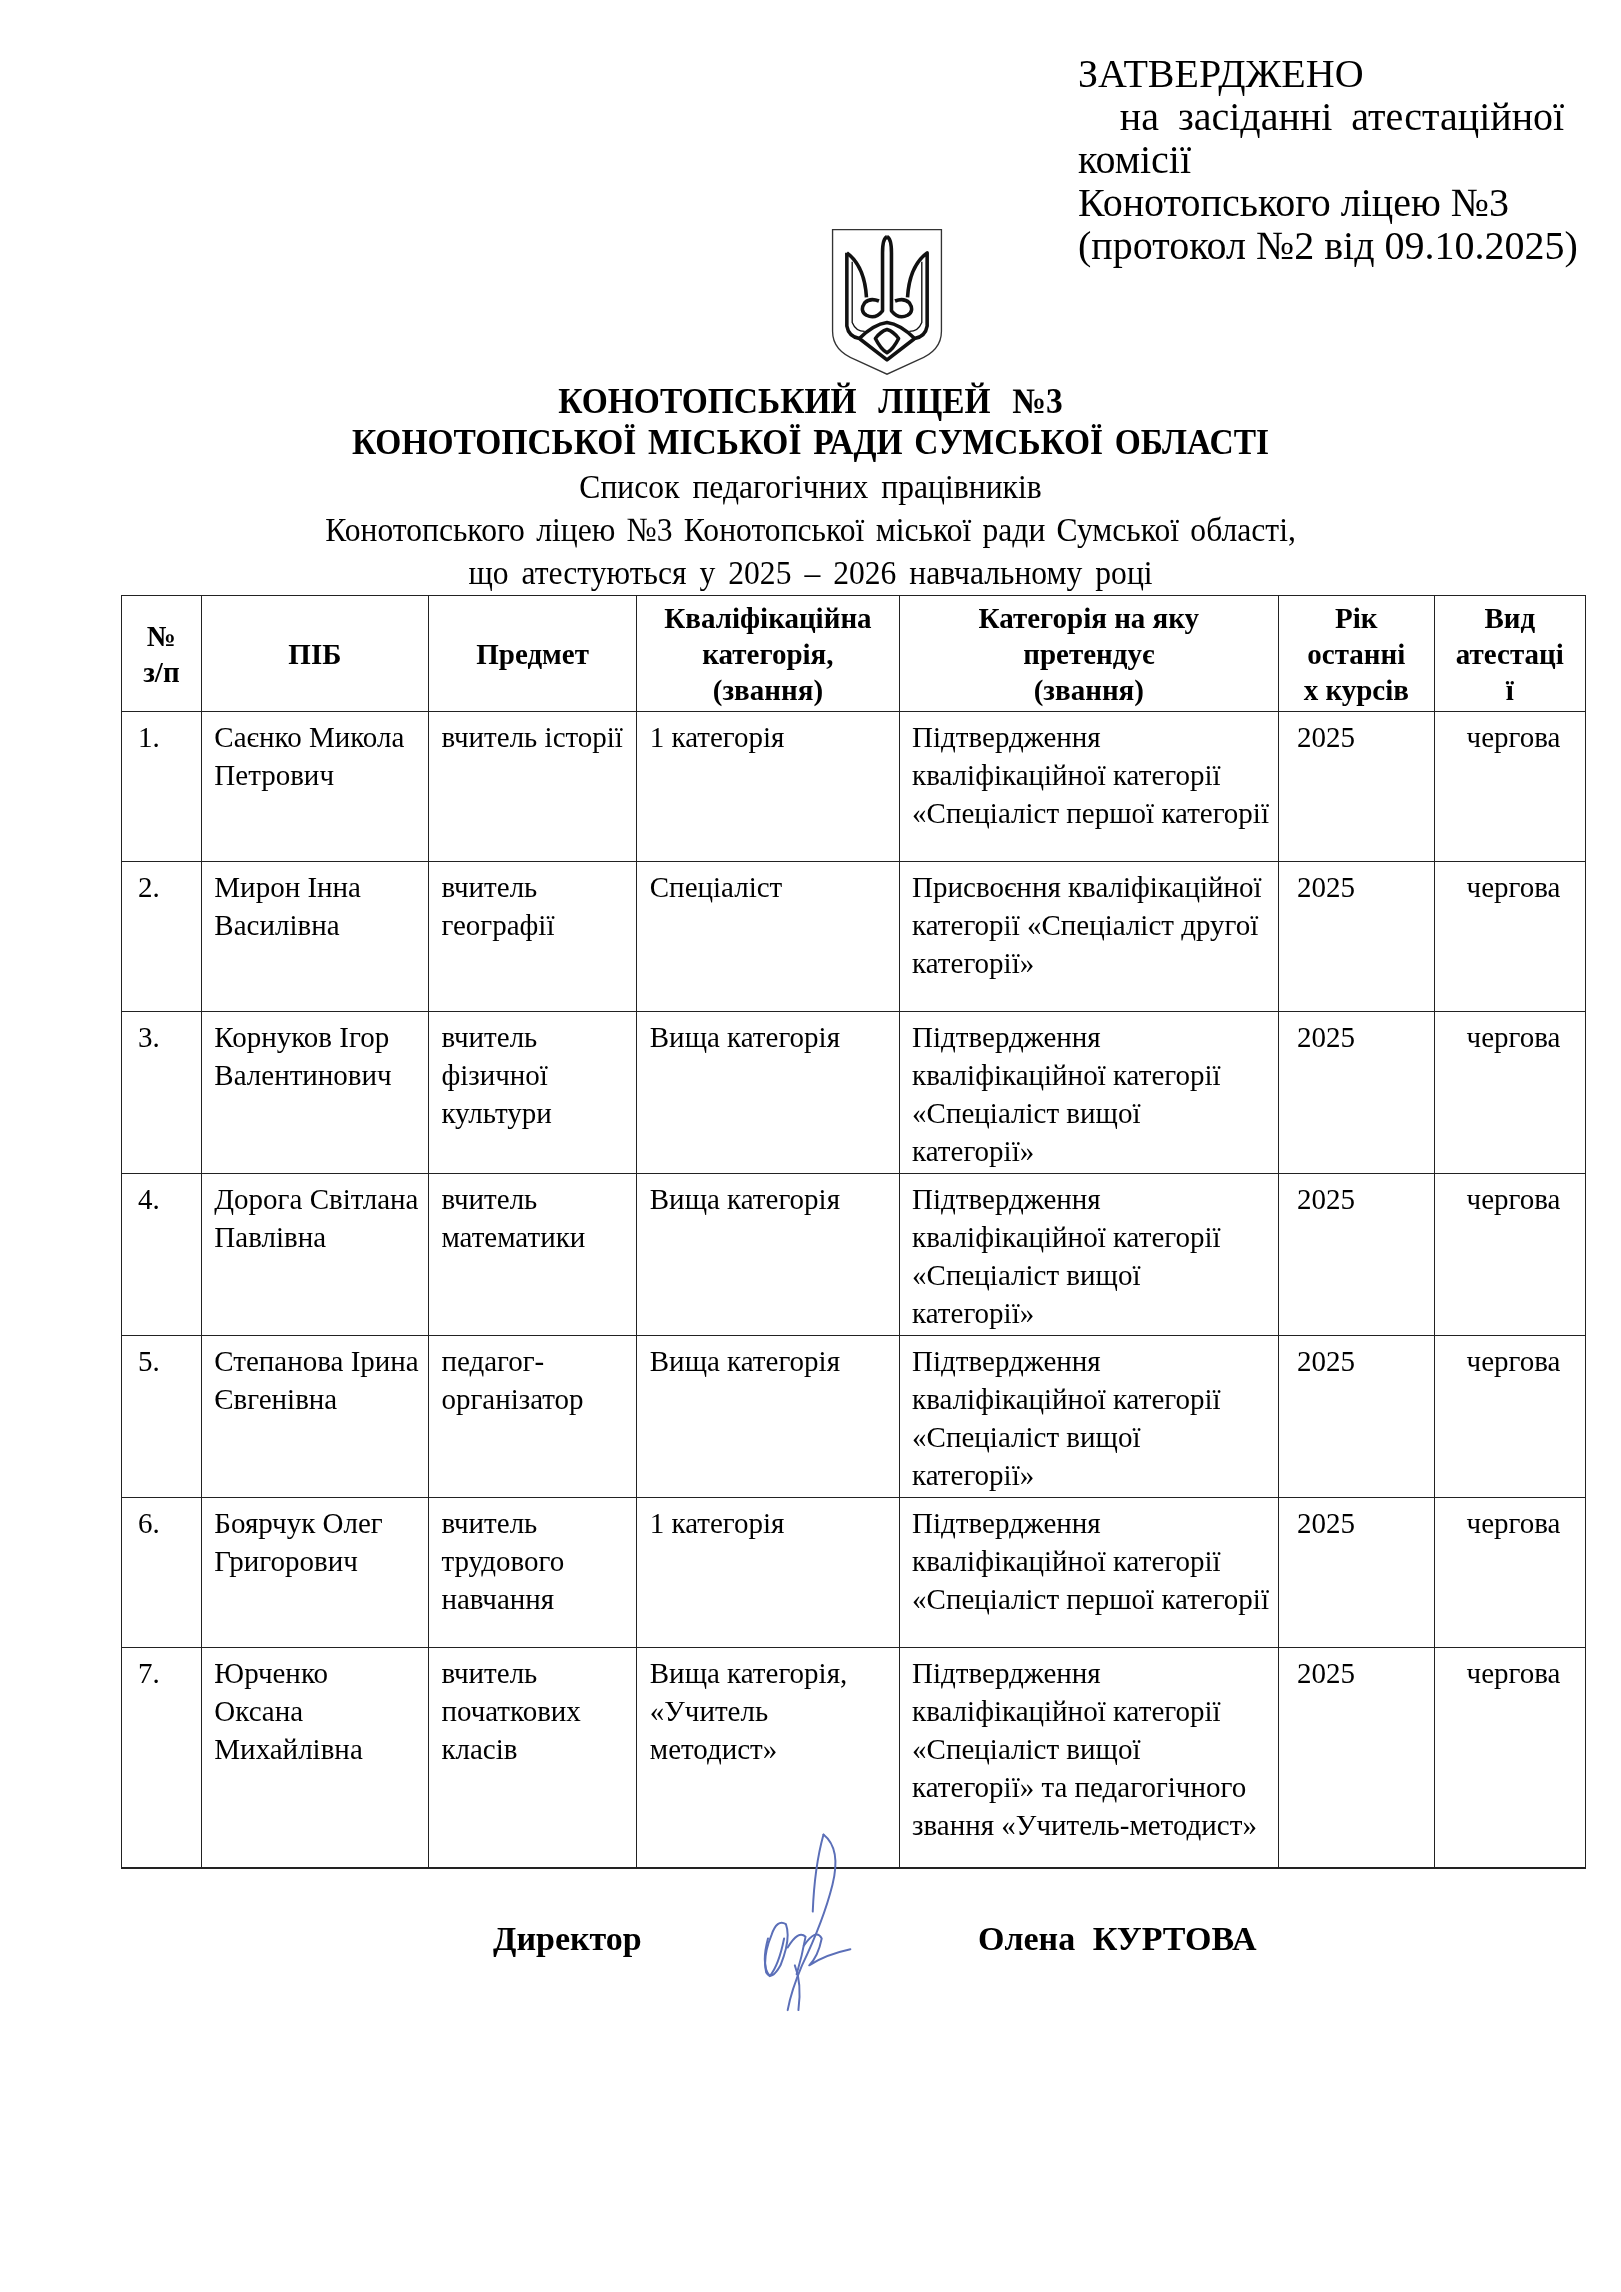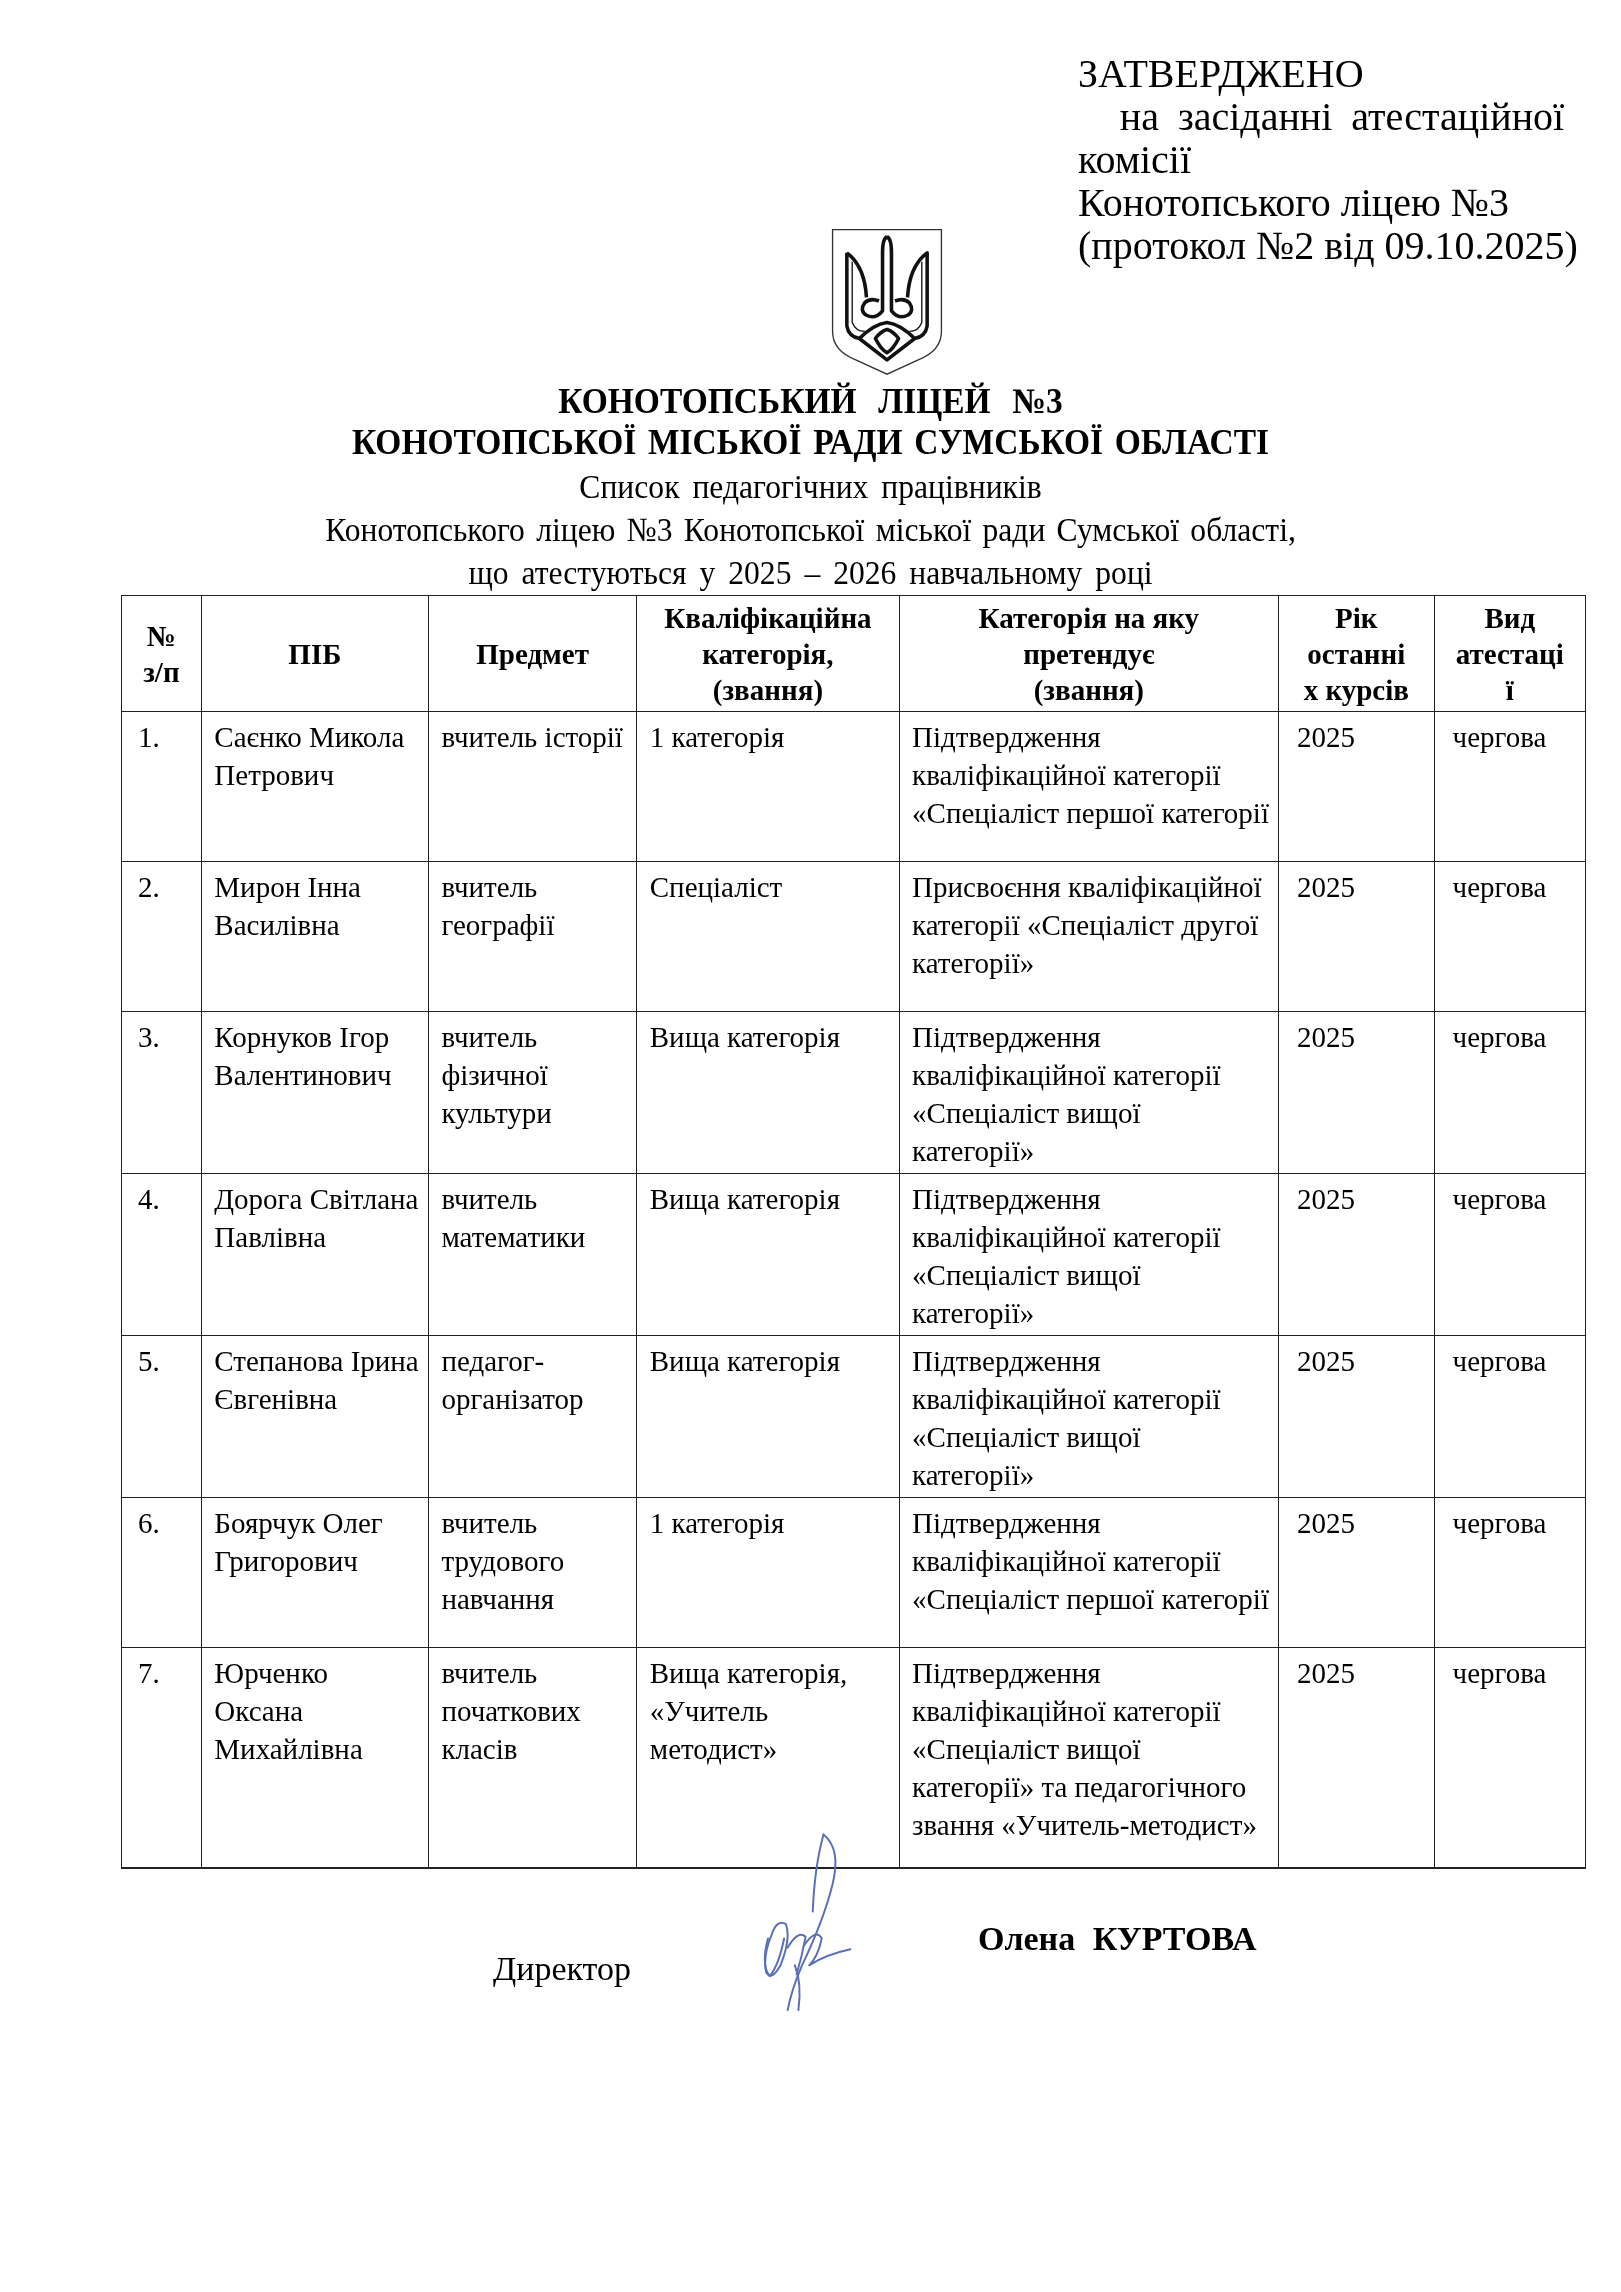--- a/index.html
+++ b/index.html
@@ -80,21 +80,21 @@
     table.roster th {
       font-weight: bold;
       text-align: center;
       vertical-align: middle;
       padding: 3.6px 5.4px;
       font-size: 29px;
       line-height: 36px;
     }
     table.roster td.num { padding-left: 16px; }
     table.roster td.year { padding-left: 18px; }
-    table.roster td.kind { padding-left: 18px; }
+    table.roster td.kind { padding-left: 32px; }
     table.roster thead tr { height: 116px; }
     table.roster tbody tr { height: 150px; }
     table.roster tbody tr.tall { height: 220px; }
 
     .col-num { width: 77px; }
     .col-name { width: 219px; }
     .col-subj { width: 201px; }
     .col-qual { width: 253px; }
     .col-claim { width: 366px; }
     .col-year { width: 150px; }
@@ -104,23 +104,22 @@
       position: absolute;
       left: 0;
       top: 1881px;
       width: 1621px;
       height: 161px;
     }
     .sign-role {
       position: absolute;
       left: 493px;
       top: 39px;
-      font-weight: normal;
+      font-weight: bold;
       font-size: 34px;
-      margin-top: 30px;
     }
     .sign-name {
       position: absolute;
       left: 978px;
       top: 39px;
       font-weight: bold;
       font-size: 34px;
       word-spacing: 9px;
       text-align: center;
     }

